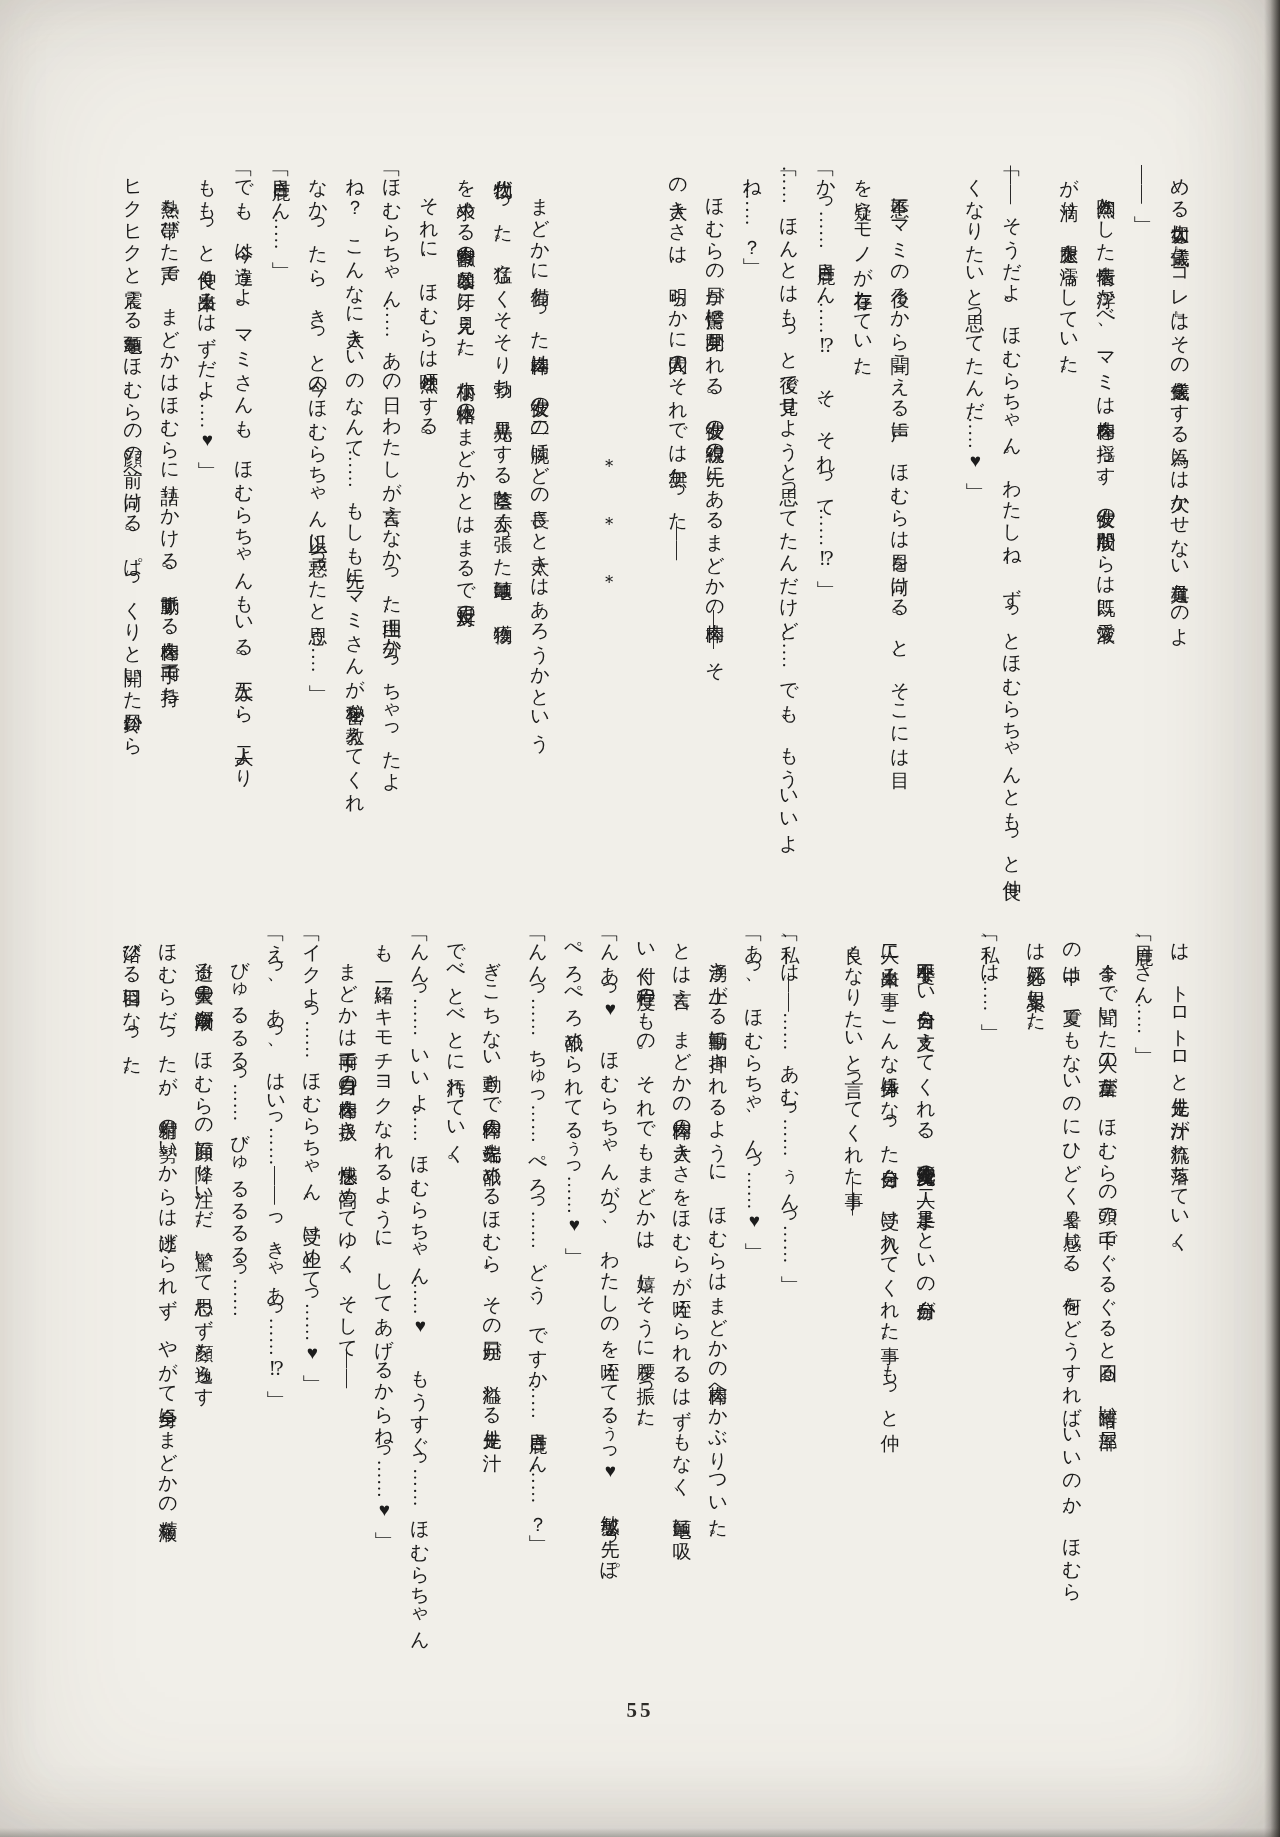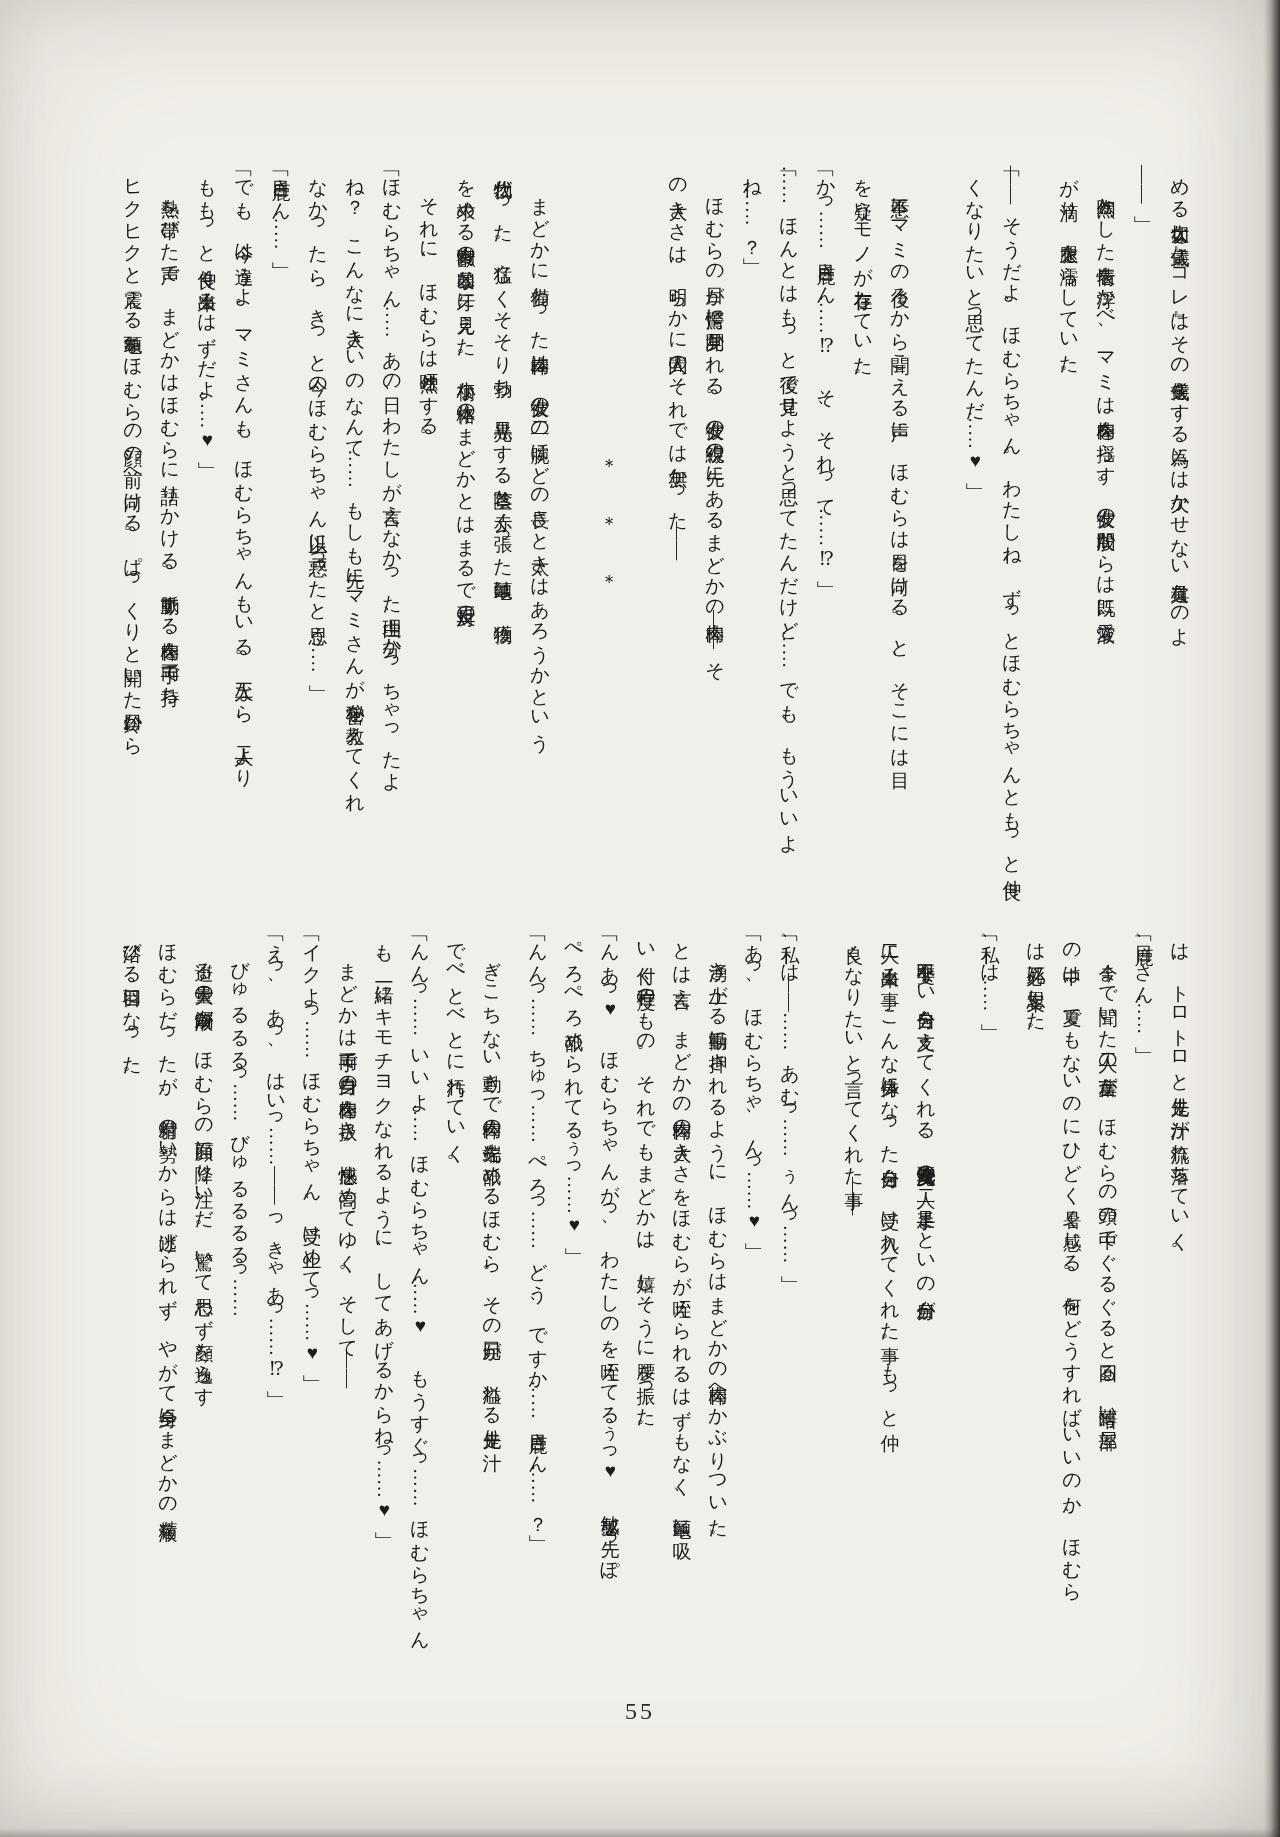--- a/index.html
+++ b/index.html
@@ -28,21 +28,21 @@
     font-size:19px;line-height:19px;letter-spacing:0.55px;white-space:nowrap;
   }
   .col.indent{text-indent:19px;}
   .break-col{
     display:flex;flex-direction:column;justify-content:center;align-items:center;
     gap:39px;width:19px;writing-mode:horizontal-tb;
   }
   .star{font-size:19px;line-height:19px;}
   .page-num{
     position:absolute;top:1698px;left:0;width:100%;text-align:center;
-    font-size:24px;letter-spacing:3px;color:#2e2c29;z-index:2;
+    font-size:21px;letter-spacing:3px;color:#2e2c29;z-index:2;font-weight:bold;
   }
 </style>
 </head>
 <body>
 
 <div class="page" style="background: rgb(241, 239, 233); color: rgb(28, 28, 28);">
   <div class="dan dan-top">
       <div class="col">める大切な『儀式』。『コレ』はその儀式をする為には欠かせない道具なのよ</div>
       <div class="col">――」</div>
       <div class="col indent">陶然とした表情を浮かべ、マミは肉棒を揺らす。彼女の股間からは既に愛液</div>

